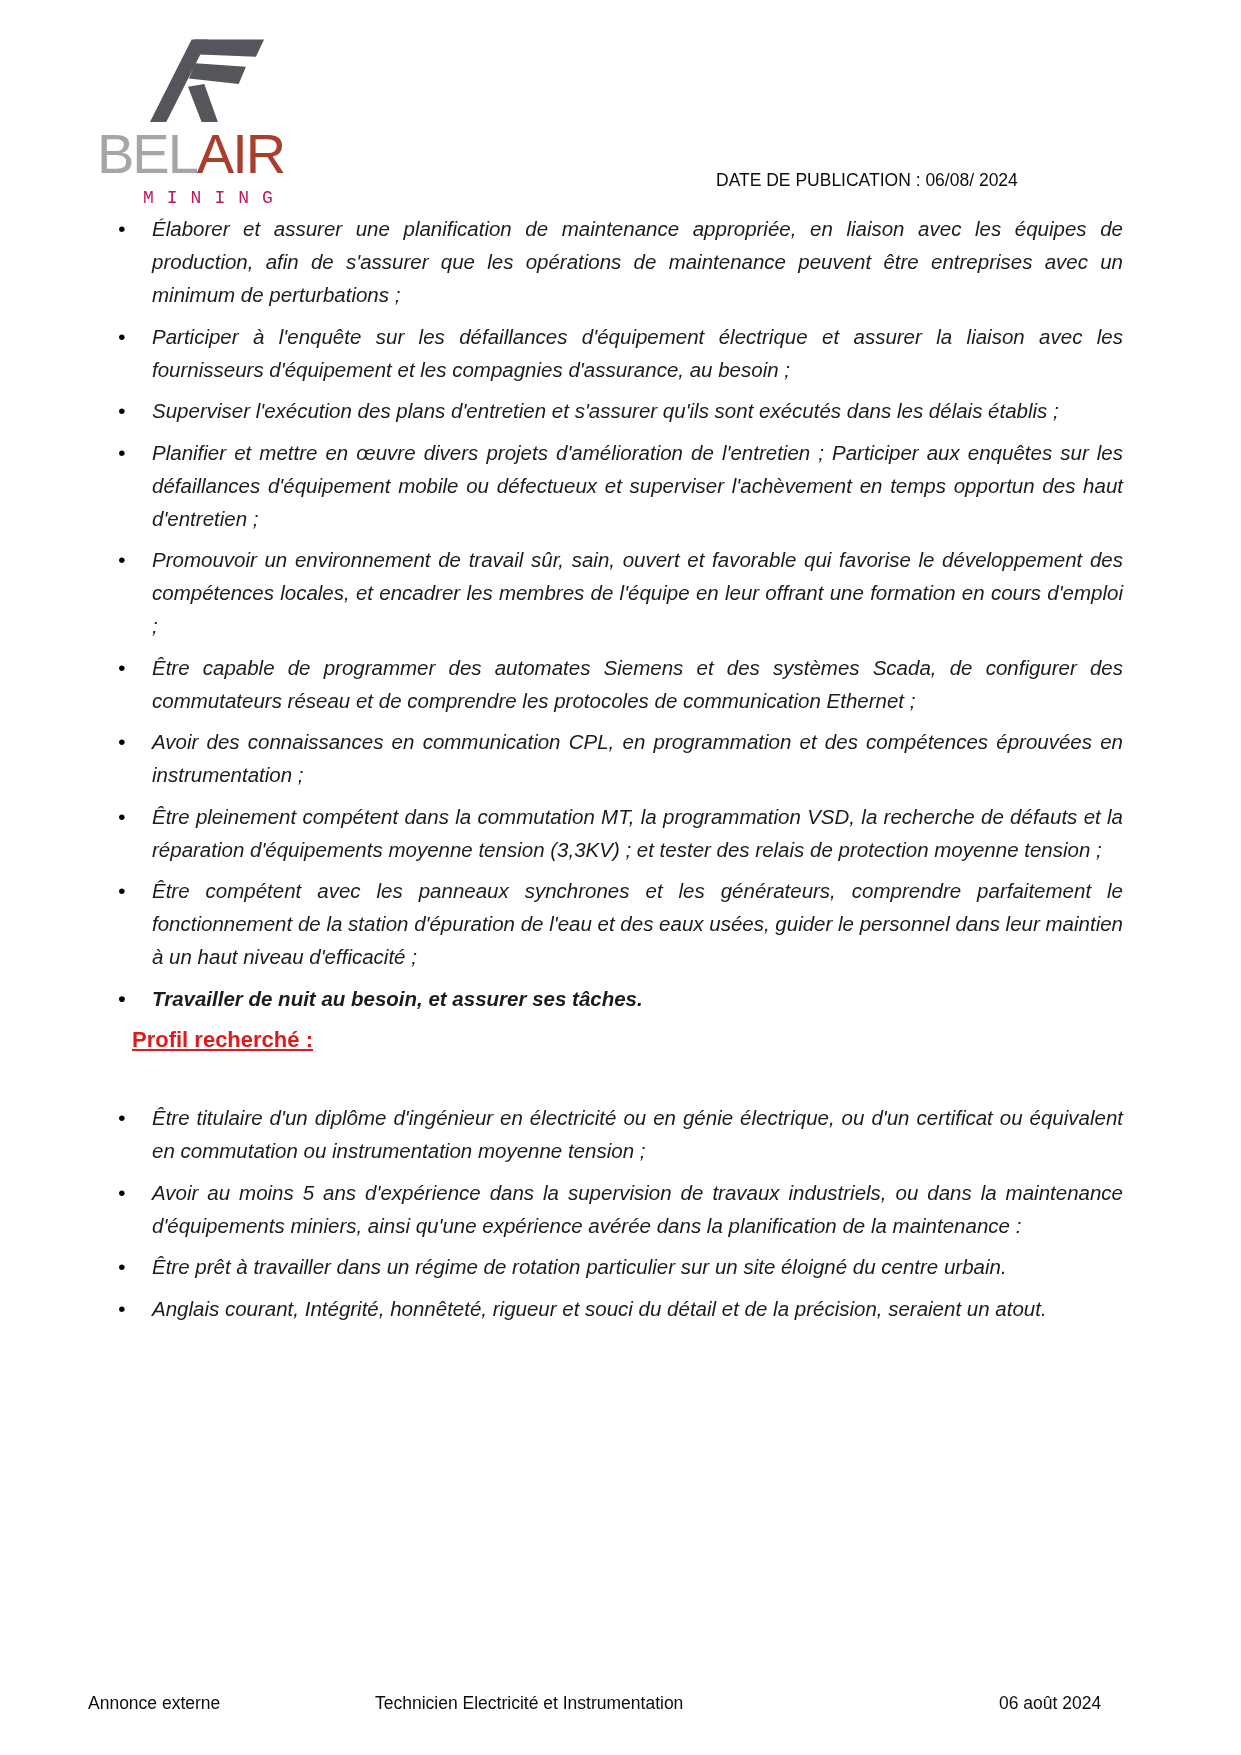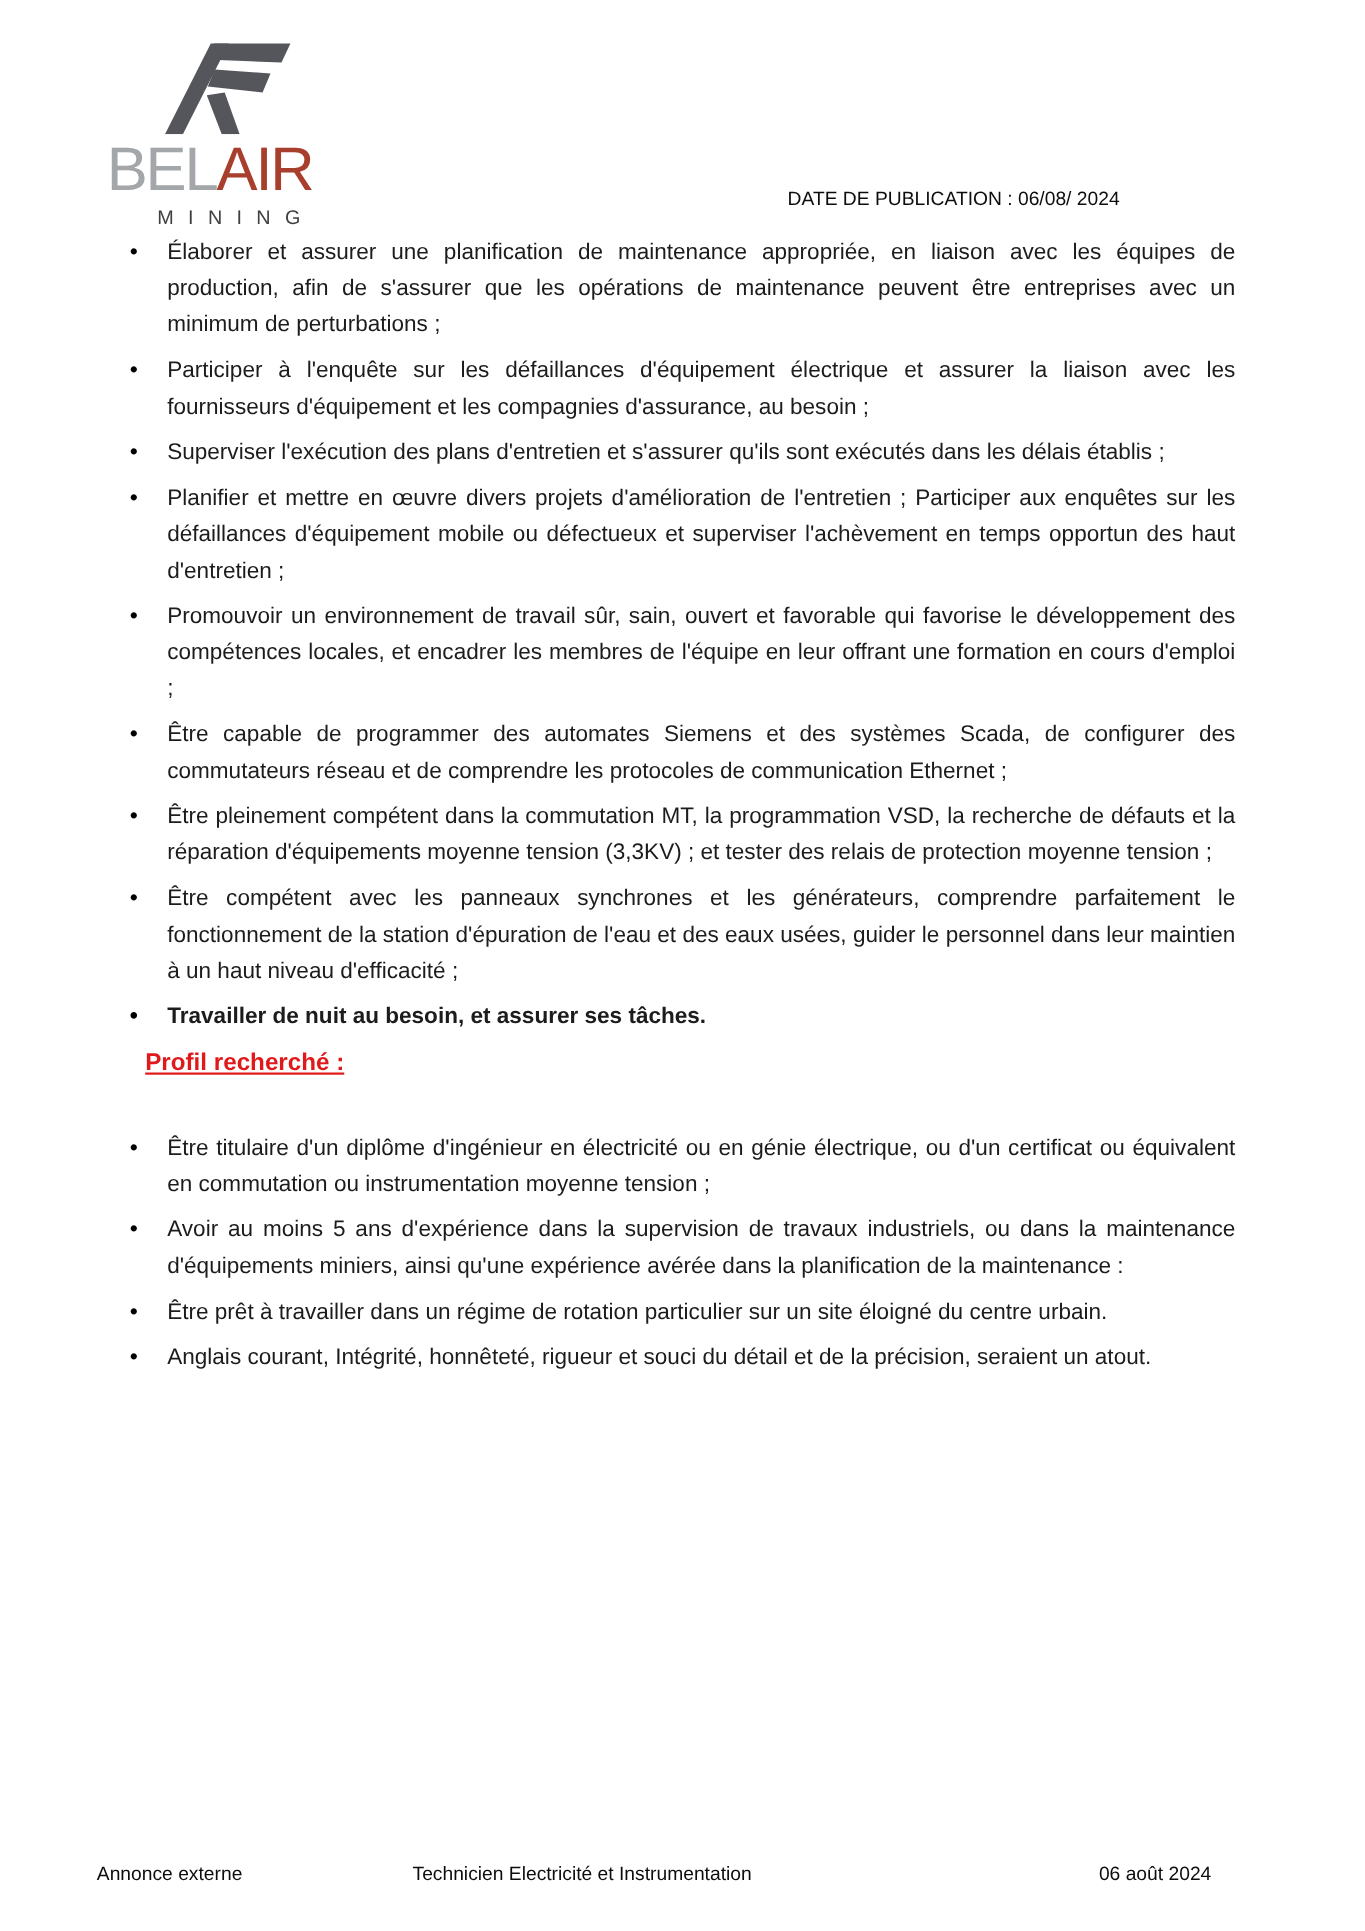--- a/index.html
+++ b/index.html
@@ -14,33 +14,34 @@
   .logo{position:absolute;left:97px;top:36px;width:230px;}
   .logo-mark{display:block;margin-left:48px;width:124px;height:86px;}
   .wordmark{
     font-weight:400;font-size:56px;line-height:1;letter-spacing:-2px;
     margin-top:4px;white-space:nowrap;
   }
   .wordmark .bel{color:#a4a7aa;}
   .wordmark .air{color:#a83e2c;}
   .mining{
     margin-top:6px;margin-left:46px;
-    font-size:18px;letter-spacing:13px;color:#404040;font-weight:400;
+    font-size:18px;letter-spacing:13px;color:#be185d;font-weight:400;
     white-space:nowrap;
+    font-family:Liberation Mono, monospace;
   }
 
   
   .pub-date{
     position:absolute;left:716px;top:170px;
     font-size:17.5px;color:#0d0d0d;white-space:nowrap;
   }
 
   
   .content{position:absolute;left:100px;top:212px;width:1023px;}
-  ul.job-list{list-style:none;margin:0;padding:0;}
+  ul.job-list{list-style:none;margin:0;padding:0;font-style:italic;}
   ul.job-list li{
     position:relative;padding-left:52px;margin:0 0 8.5px 0;
     font-size:20.5px;line-height:33px;text-align:justify;
   }
   ul.job-list li::before{
     content:"\2022";
     position:absolute;left:18px;top:0;
     font-size:21px;line-height:33px;color:#000;
   }
   ul.job-list li.bold-item{font-weight:700;}
@@ -79,20 +80,21 @@
 
   <div class="content">
 
     <ul class="job-list">
       <li>Élaborer et assurer une planification de maintenance appropriée, en liaison avec les équipes de production, afin de s'assurer que les opérations de maintenance peuvent être entreprises avec un minimum de perturbations ;</li>
       <li>Participer à l'enquête sur les défaillances d'équipement électrique et assurer la liaison avec les fournisseurs d'équipement et les compagnies d'assurance, au besoin ;</li>
       <li>Superviser l'exécution des plans d'entretien et s'assurer qu'ils sont exécutés dans les délais établis ;</li>
       <li>Planifier et mettre en œuvre divers projets d'amélioration de l'entretien ; Participer aux enquêtes sur les défaillances d'équipement mobile ou défectueux et superviser l'achèvement en temps opportun des haut d'entretien ;</li>
       <li>Promouvoir un environnement de travail sûr, sain, ouvert et favorable qui favorise le développement des compétences locales, et encadrer les membres de l'équipe en leur offrant une formation en cours d'emploi ;</li>
       <li>Être capable de programmer des automates Siemens et des systèmes Scada, de configurer des commutateurs réseau et de comprendre les protocoles de communication Ethernet ;</li>
+      <li>Avoir des connaissances en communication CPL, en programmation et des compétences éprouvées en instrumentation ;</li>
       <li>Être pleinement compétent dans la commutation MT, la programmation VSD, la recherche de défauts et la réparation d'équipements moyenne tension (3,3KV) ; et tester des relais de protection moyenne tension ;</li>
       <li>Être compétent avec les panneaux synchrones et les générateurs, comprendre parfaitement le fonctionnement de la station d'épuration de l'eau et des eaux usées, guider le personnel dans leur maintien à un haut niveau d'efficacité ;</li>
       <li class="bold-item">Travailler de nuit au besoin, et assurer ses tâches.</li>
     </ul>
 
     <div class="profile-heading">Profil recherché :</div>
 
     <ul class="job-list second">
       <li>Être titulaire d'un diplôme d'ingénieur en électricité ou en génie électrique, ou d'un certificat ou équivalent en commutation ou instrumentation moyenne tension ;</li>
       <li>Avoir au moins 5 ans d'expérience dans la supervision de travaux industriels, ou dans la maintenance d'équipements miniers, ainsi qu'une expérience avérée dans la planification de la maintenance :</li>

